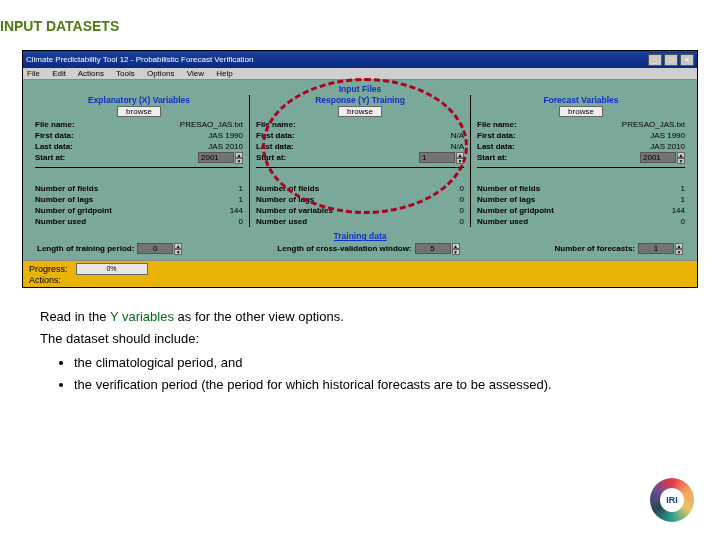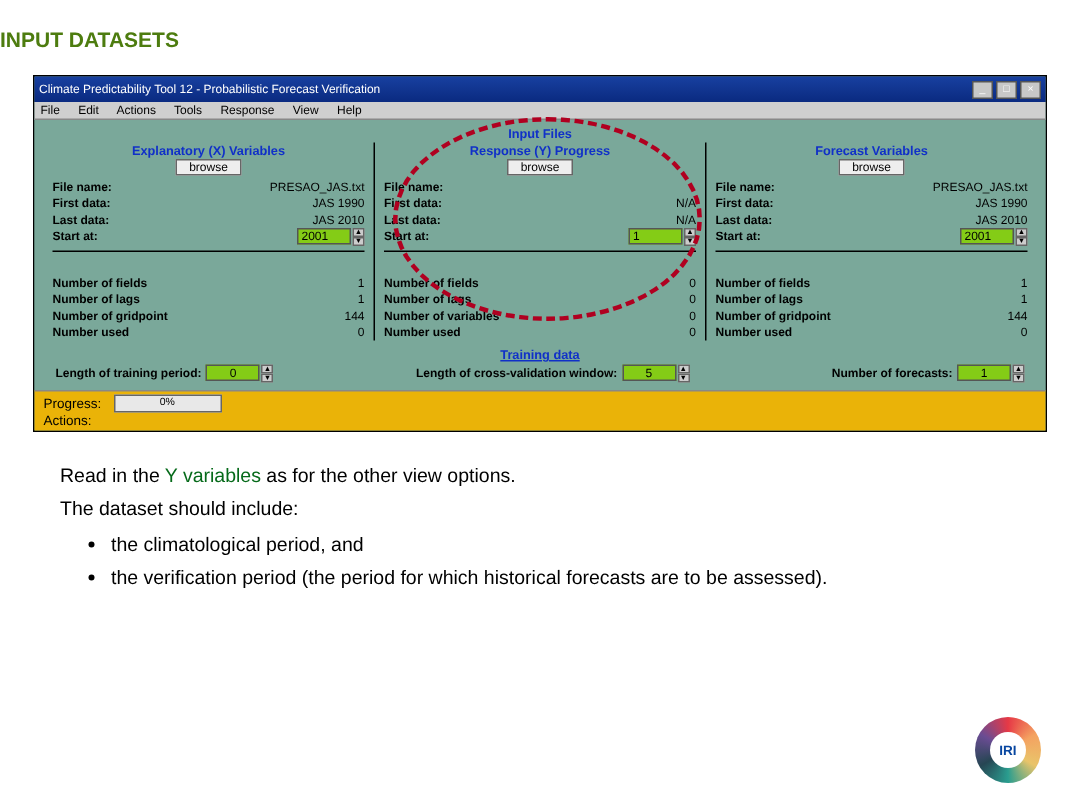--- a/index.html
+++ b/index.html
@@ -14,21 +14,21 @@
 .panel-body{background:#7aa89a;padding:4px 6px 4px 6px}
 .section-title{color:#1030c8;font-weight:bold;text-align:center;font-size:8.5px;line-height:10px;margin-bottom:1px}
 .cols{display:flex;gap:0}
 .col{flex:1;border-left:1px solid #000;padding:0 6px}
 .col:first-child{border-left:none}
 .browse{display:block;margin:0 auto 2px auto;background:#eee;border:1px solid #666;font-size:8px;padding:0 8px;height:11px;line-height:10px}
 .row{display:flex;justify-content:space-between;align-items:center;height:11px}
 .row .lbl{font-weight:bold;font-size:8px}
 .val{font-size:8px}
 .spin{display:inline-flex;align-items:center}
-.spin input{width:30px;height:9px;font-size:8px;border:1px solid #555;padding:0 2px;background:#84cc16}
+.spin input{width:30px;height:9px;font-size:8px;border:1px solid #555;padding:0 2px;background:#737373}
 .spin .arrows{width:8px;height:11px;display:flex;flex-direction:column;margin-left:1px}
 .spin .arrows div{flex:1;background:#ccc;border:1px solid #666;font-size:5px;line-height:4px;text-align:center}
 .stats{margin-top:4px;border-top:1px solid #000;padding-top:15px}
 .training-hdr{color:#1030c8;font-weight:bold;text-align:center;text-decoration:underline;font-size:8.5px;margin-top:4px}
 .training-row{display:flex;justify-content:space-between;align-items:center;margin:2px 8px}
 .training-row .grp{display:flex;align-items:center;gap:3px;font-weight:bold;font-size:8px}
 .smallbox{width:22px;height:9px;font-size:8px;border:1px solid #555;background:#fff;text-align:center}
 .bottom{background:#eab308;border-top:1px solid #888;padding:2px 6px;font-size:9px}
 .bottom .prow{display:flex;align-items:center;gap:8px}
 .progbar{border:1px solid #666;width:70px;height:10px;position:relative;background:#e8e8e8;font-size:7px;text-align:center;line-height:10px}
@@ -54,21 +54,21 @@
       <span class="spacer"></span>
       <span class="winbtn">_</span>
       <span class="winbtn">□</span>
       <span class="winbtn">×</span>
     </div>
     <div class="menubar">
       <span>File</span>
       <span>Edit</span>
       <span>Actions</span>
       <span>Tools</span>
-      <span>Response</span>
+      <span>Options</span>
       <span>View</span>
       <span>Help</span>
     </div>
 
     <div class="panel-body">
       <div class="section-title">Input Files</div>
 
       <div class="cols">
 
         <div class="col">
@@ -110,21 +110,21 @@
                 <span class="val">144</span>
               </div>
             <div class="row">
                 <span class="lbl">Number used</span>
                 <span class="val">0</span>
               </div>
           </div>
         </div>
 
         <div class="col">
-          <div class="section-title">Response (Y) Progress</div>
+          <div class="section-title">Response (Y) Training</div>
           <button class="browse">browse</button>
           <div class="row">
               <span class="lbl">File name:</span>
               <span class="val"></span>
             </div>
           <div class="row">
               <span class="lbl">First data:</span>
               <span class="val">N/A</span>
             </div>
           <div class="row">

